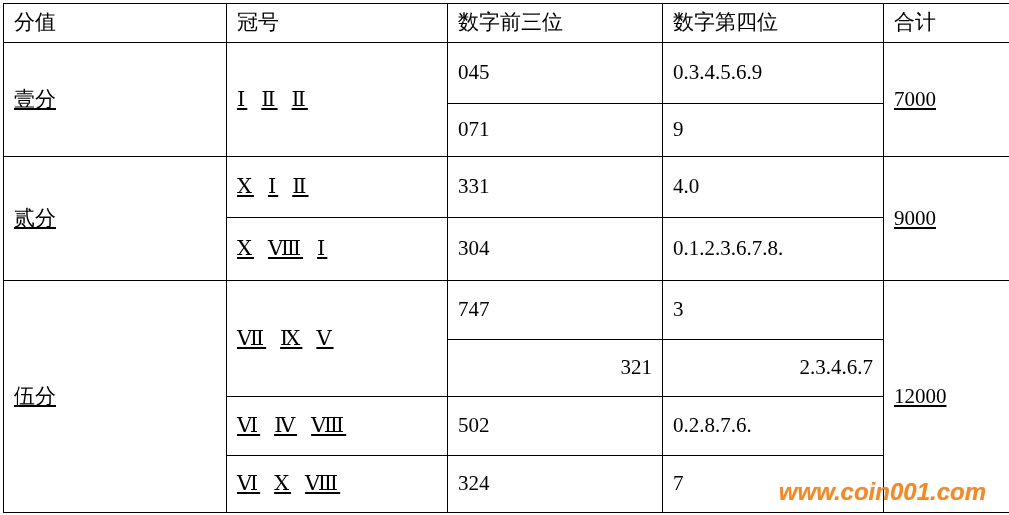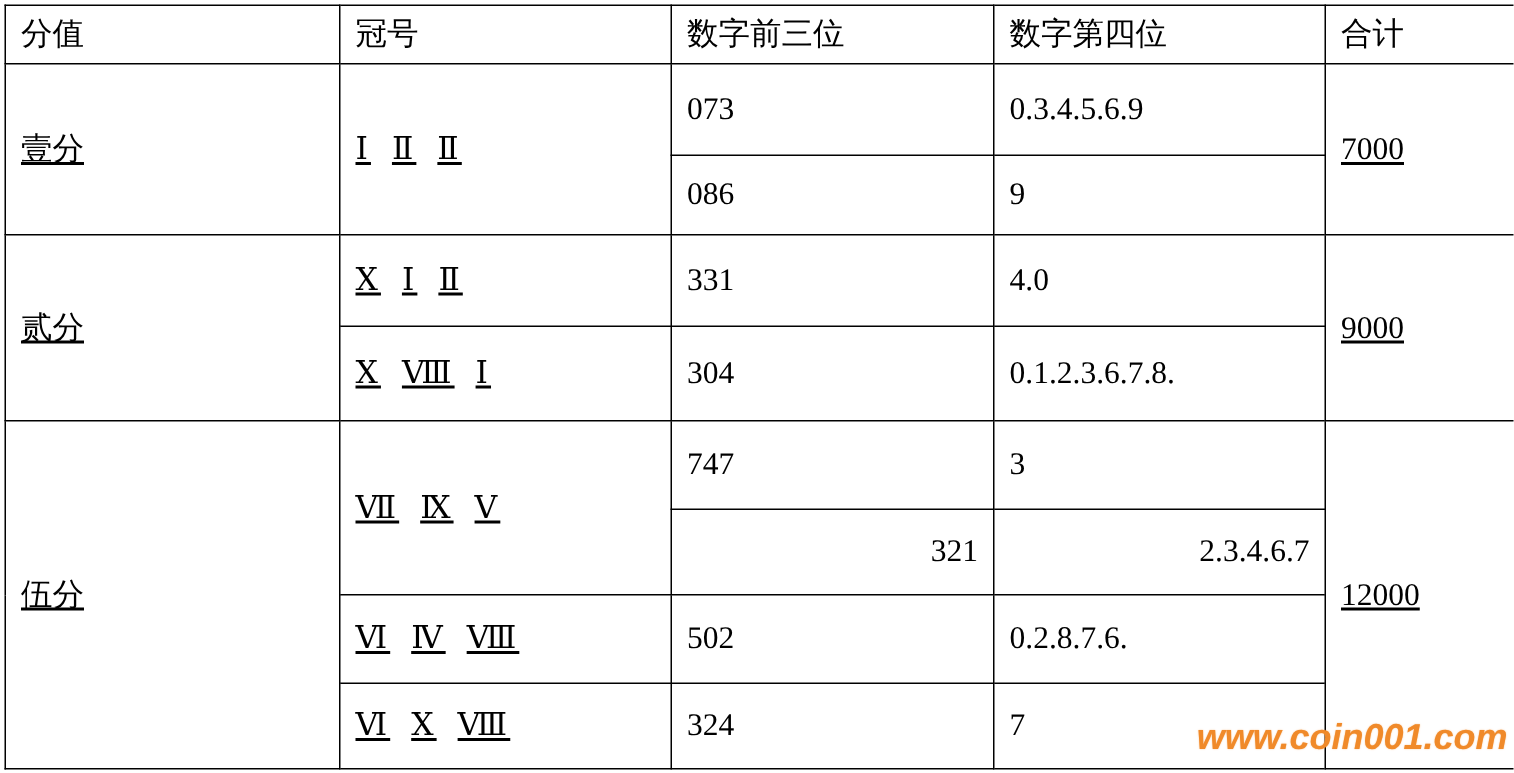--- a/index.html
+++ b/index.html
@@ -53,21 +53,21 @@
     white-space: nowrap;
   }
   .roman span.rn {
     margin-right: 14px;
   }
   .roman span.rn:last-child {
     margin-right: 0;
   }
   .watermark {
     position: absolute;
-    right: 4px;
+    right: 23px;
     bottom: 12px;
     font-family: "Liberation Sans", sans-serif;
     font-size: 24px;
     font-weight: bold;
     font-style: italic;
     color: #f08a2a;
     letter-spacing: 0px;
     text-shadow: 0 0 1px rgba(240,138,42,0.6);
     pointer-events: none;
   }
@@ -95,26 +95,26 @@
         <td class="col-total">合计</td>
       </tr>
 
       <tr class="r1">
         <td class="col-score cell-center-v" rowspan="2">壹分</td>
         <td class="col-prefix cell-center-v" rowspan="2">
           <span class="roman">
             <span class="rn">Ⅰ</span><span class="rn">Ⅱ</span><span class="rn">Ⅱ</span>
           </span>
         </td>
-        <td class="col-first3">073</td>
+        <td class="col-first3">045</td>
         <td class="col-fourth">0.3.4.5.6.9</td>
         <td class="col-total cell-center-v" rowspan="2">7000</td>
       </tr>
       <tr class="r2">
-        <td class="col-first3">086</td>
+        <td class="col-first3">071</td>
         <td class="col-fourth">9</td>
       </tr>
 
       <tr class="r3">
         <td class="col-score cell-center-v" rowspan="2">贰分</td>
         <td class="col-prefix cell-center-v">
           <span class="roman">
             <span class="rn">Ⅹ</span><span class="rn">Ⅰ</span><span class="rn">Ⅱ</span>
           </span>
         </td>

